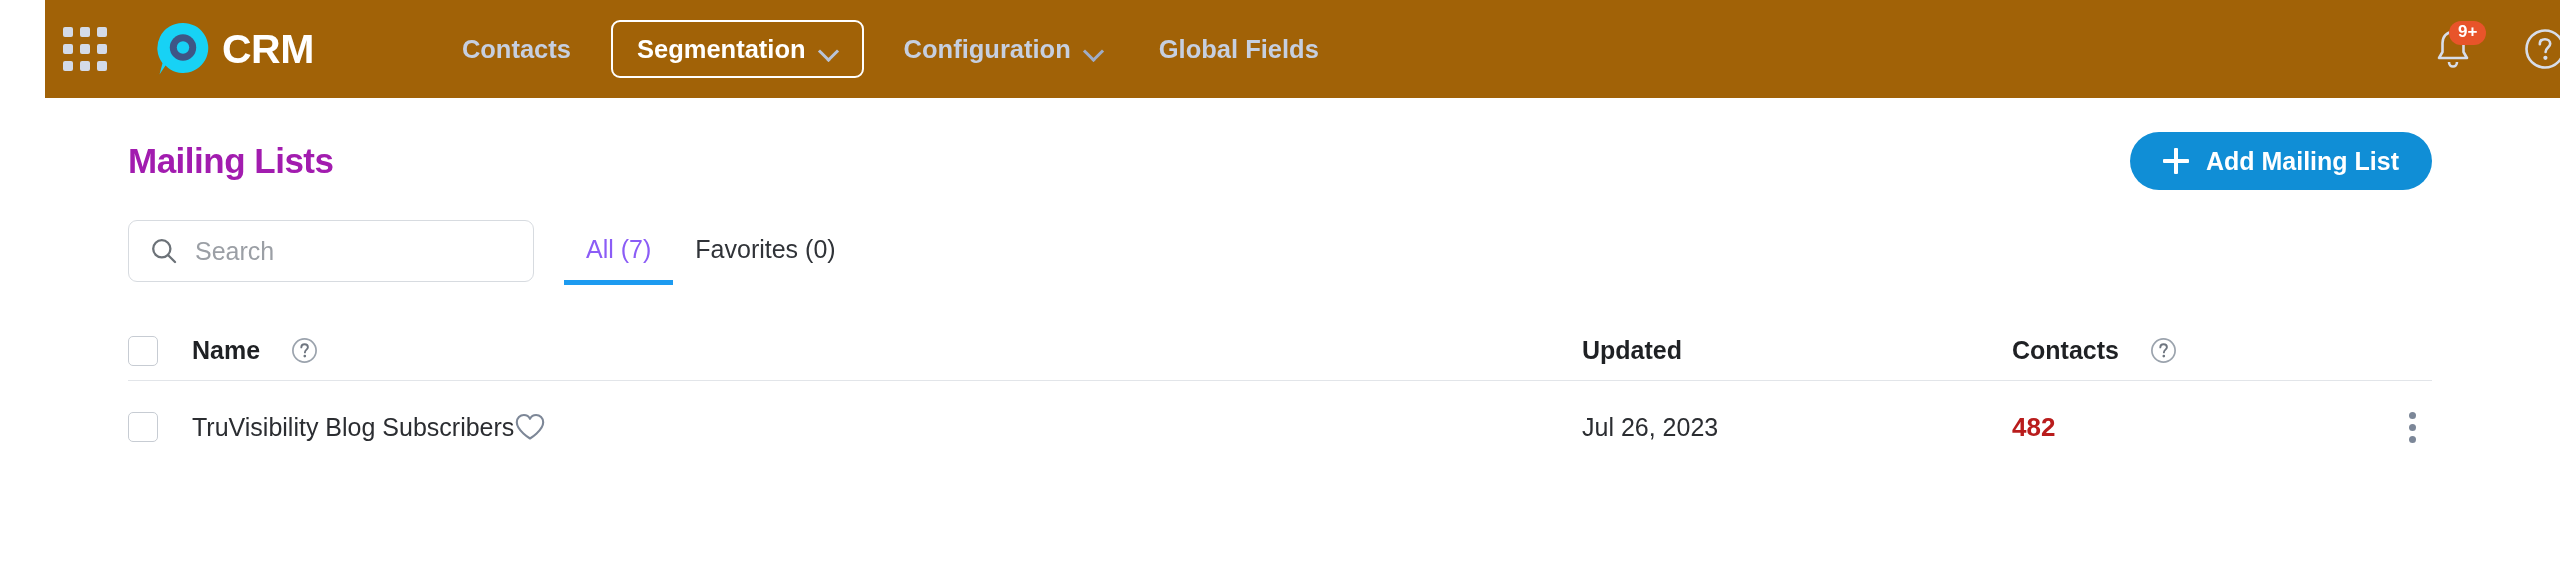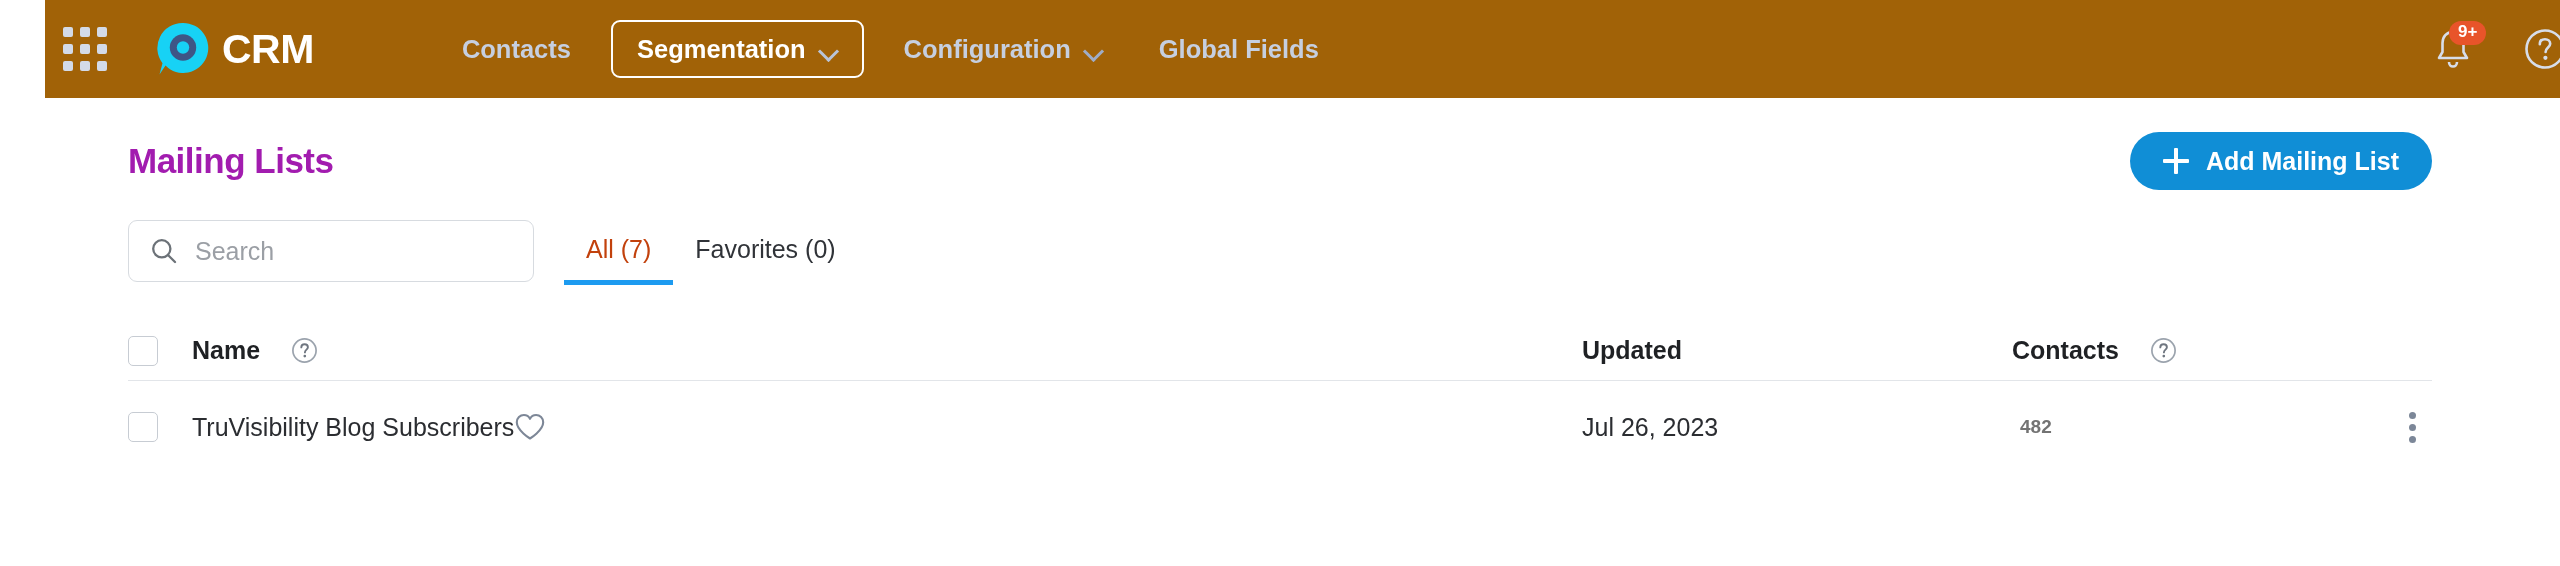--- a/index.html
+++ b/index.html
@@ -212,21 +212,21 @@
   }
   .tab {
     font-size: 25px;
     color: #303338;
     padding: 14px 22px 16px 22px;
     cursor: pointer;
     white-space: nowrap;
     border-bottom: 5px solid transparent;
   }
   .tab.active {
-    color: #c2410c;
+    color: #8b5cf6;
     border-bottom-color: #1d9bf0;
   }
 
   
   .tbl { margin-top: 36px; width: 100%; }
   .tr {
     display: flex;
     align-items: center;
     height: 66px;
     border-bottom: 1.5px solid #e2e5e9;
@@ -252,21 +252,21 @@
     font-size: 25px;
     font-weight: bold;
     color: #1f2124;
     display: flex;
     align-items: center;
     gap: 31px;
   }
   .qmark { width: 27px; height: 27px; flex: none; cursor: pointer; }
 
   .cell-text { font-size: 25px; color: #2b2d31; }
-  .cell-count { font-size: 19px; font-weight: bold; color: #737373; cursor: pointer; margin-left: 8px; }
+  .cell-count { font-size: 26px; font-weight: bold; color: #b91c1c; cursor: pointer; }
   .heart { width: 32px; height: 30px; flex: none; cursor: pointer; }
   .kebab {
     width: 40px; height: 44px;
     display: flex; flex-direction: column;
     align-items: center; justify-content: center;
     gap: 5px;
     cursor: pointer;
   }
   .kebab i { width: 7px; height: 7px; border-radius: 50%; background: #7c8798; display: block; }
 </style>

